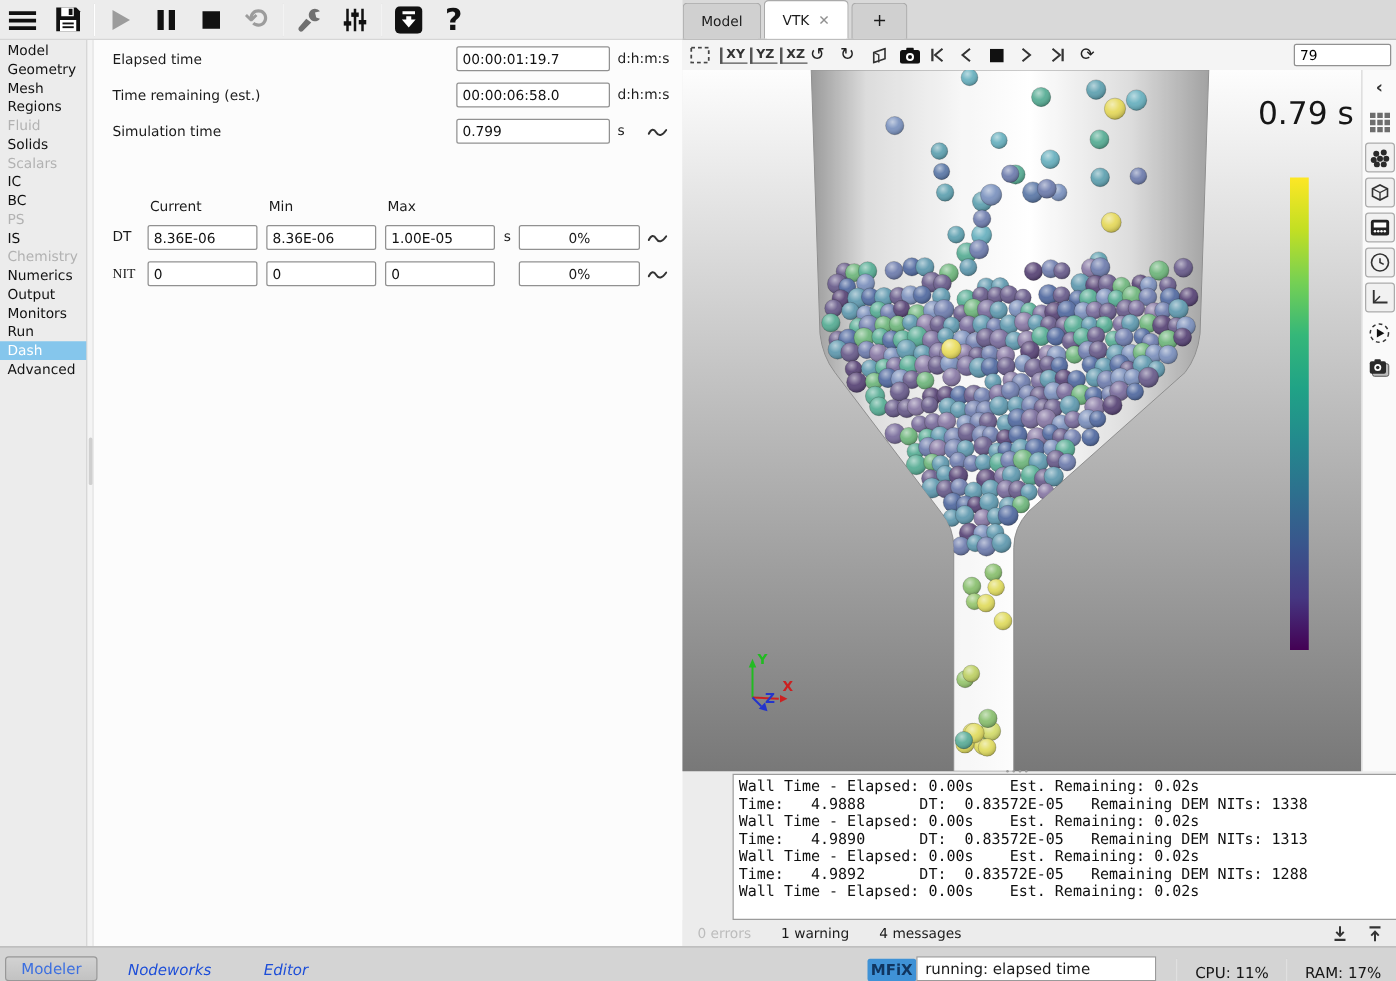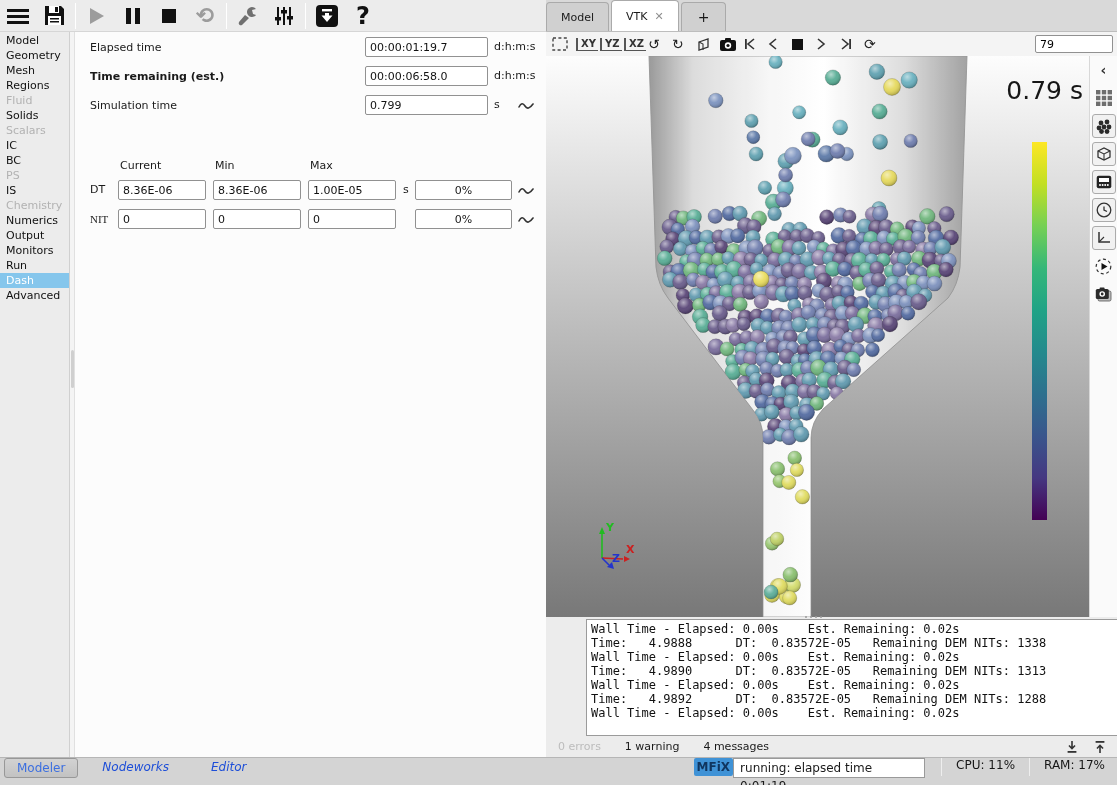--- a/index.html
+++ b/index.html
@@ -69,21 +69,21 @@
   #sb-thumb { position:absolute; left:1px; width:11px; top:74px; height:26px; background:#c9c9c9; border:1px solid #a8a8a8; border-radius:2px; }
   #console-grip { left:800px; top:616px; width:26px; height:4px; display:flex; gap:3px; justify-content:center; }
   #console-grip i { width:2px; height:2px; background:#9a9a9a; border-radius:50%; }
 
   
   #statusbar { left:546px; top:736px; width:571px; height:21px; background:#ececec; display:flex; align-items:center; padding-left:12px; gap:24px; }
   #statusbar .muted { color:#bcbcbc; }
   #status-icons { margin-left:auto; display:flex; gap:14px; margin-right:10px; }
 
   
-  #bottombar { left:0; top:757px; width:1117px; height:28px; background:#d4d4d4; border-top:1px solid #b6b6b6; display:flex; align-items:flex-start; font-size:12px; }
+  #bottombar { left:0; top:757px; width:1117px; height:28px; background:#d4d4d4; border-top:1px solid #b6b6b6; display:flex; align-items:flex-end; font-size:12px; }
   #mode-modeler { margin-left:4px; padding:2px 12px; background:linear-gradient(#d2d2d2,#c2c2c2); border:1px solid #989898; border-radius:3px; color:#3c6fe0; }
   .mode-flat { margin-left:18px; color:#1d4ed8; padding:2px 6px;font-style:italic; }
   #run-badge { margin-left:auto; background:#3f92d6; color:#10355f; font-weight:bold; padding:2px 3px; border-radius:2px; font-size:12px; }
   #run-status { width:192px; height:20px; background:#fff; border:1px solid #9a9a9a; line-height:18px; padding:0 6px; margin-right:10px; }
   .bb-sep { width:1px; height:18px; background:#aaa; border-right:1px solid #eee; margin:0 6px; }
   .bb-stat { padding:0 8px; color:#161616; }
 </style>
 </head>
 <body>
 
@@ -190,21 +190,21 @@
 
     <div class="nav-item" data-state="selected">Dash</div>
 
     <div class="nav-item" data-state="normal">Advanced</div>
   </div>
 <div id="splitter" class="abs"></div>
 <div id="splitter-handle" class="abs"></div>
 
 <div id="main-panel" class="abs">
   <div class="fld-label" style="left:15px; top:9px;">Elapsed time</div>
-  <div class="fld-label" style="left:15px; top:38px;font-weight:bold;">Time remaining (est.)</div>
+  <div class="fld-label" style="left:15px; top:38px;">Time remaining (est.)</div>
   <div class="fld-label" style="left:15px; top:67px;">Simulation time</div>
 
   <input class="inp" style="left: 290px; top: 5px; width: 123px;" value="00:00:01:19.7">
   <input class="inp" style="left: 290px; top: 34px; width: 123px;" value="00:00:06:58.0">
   <input class="inp" style="left: 290px; top: 63px; width: 123px;" value="0.799">
 
   <div class="unit" style="left:419px; top:5px;">d:h:m:s</div>
   <div class="unit" style="left:419px; top:34px;">d:h:m:s</div>
   <div class="unit" style="left:419px; top:63px;">s</div>
 

